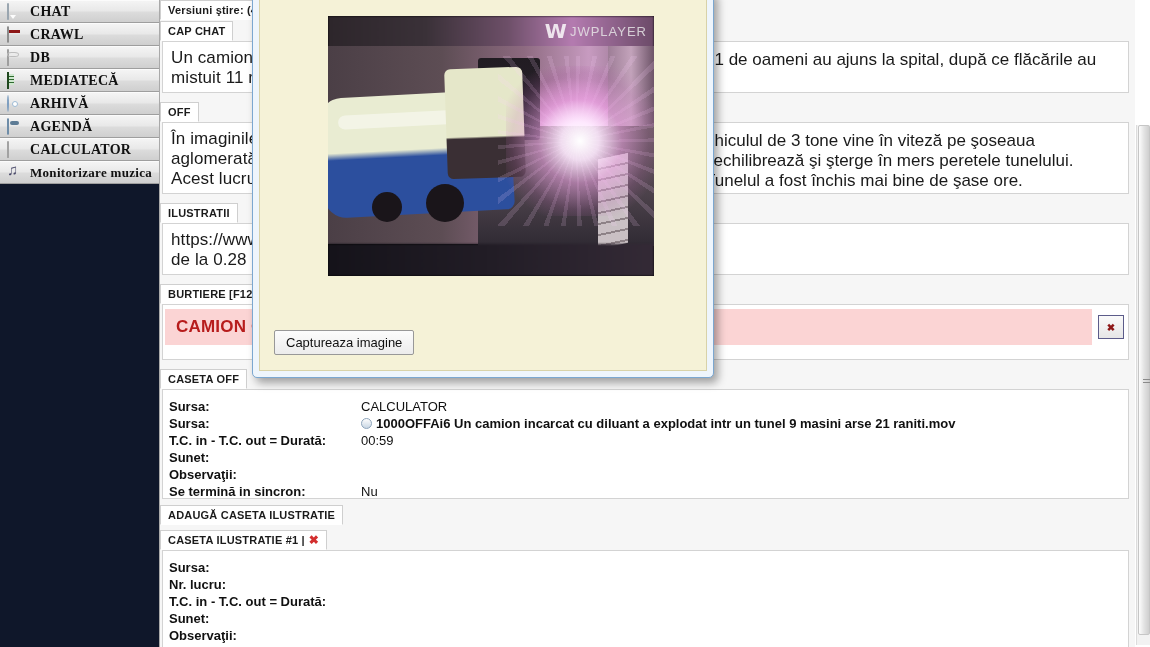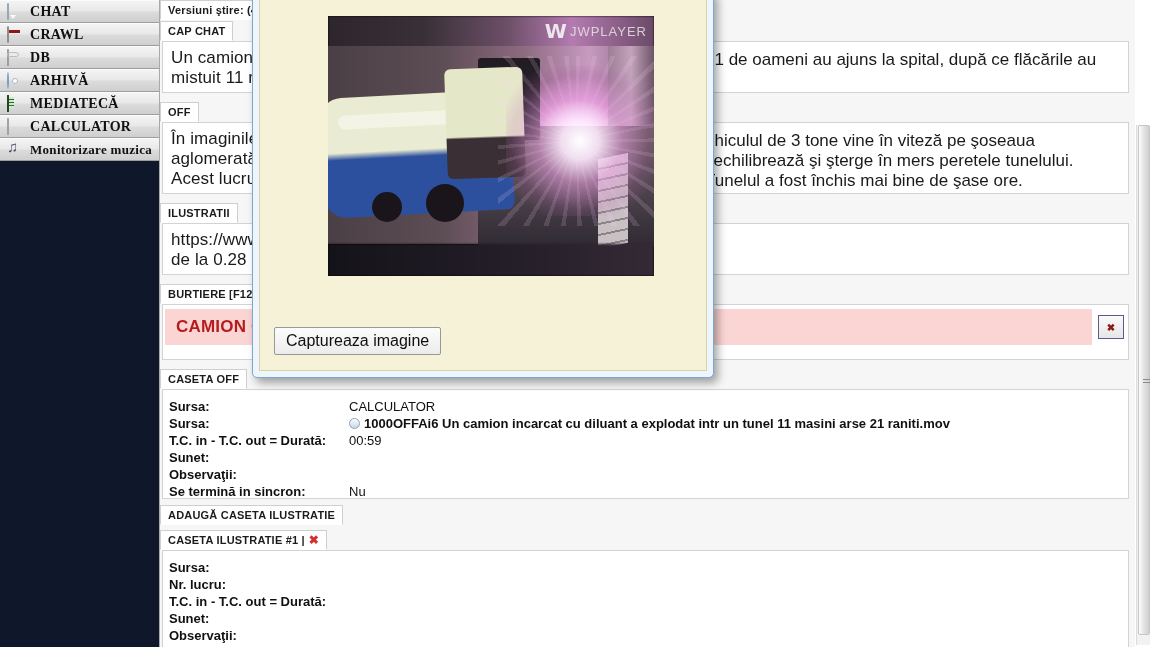--- a/index.html
+++ b/index.html
@@ -136,21 +136,21 @@
     cursor:pointer;
     flex:0 0 26px;
   }
 
   
   .kv {
     padding: 8px 8px 8px 6px;
     font-size: 13px;
     color:#101010;
   }
-  .kv-row { display:flex; line-height:17px; }
+  .kv-row { display:flex; line-height:17px;gap:12px; }
   .kv-key { width:180px; font-weight:bold; flex:0 0 180px; }
   .kv-val { flex:1 1 auto; display:flex; align-items:center; gap:4px; }
   .kv-val.bold { font-weight:bold; }
   .play-ico {
     display:inline-block;width:11px;height:11px;border-radius:50%;
     background:linear-gradient(#fdfdfd,#c8d6e4);border:1px solid #8da4bb;
     position:relative; flex:0 0 11px;
   }
   .play-ico::after{content:"";position:absolute;left:4px;top:2.5px;border-left:4px solid #4a6versi;border-top:3px solid transparent;border-bottom:3px solid transparent;border-left-color:#3f6188;}
   .del-x { color:#d32f2f; font-weight:bold; font-size:12px; margin-left:4px; }
@@ -286,21 +286,21 @@
     padding:2px 8px;
   }
   #dlg-buttons {
     position:absolute; left:14px; bottom:15px;
     display:flex; gap:30px;
   }
   .dlg-btn {
     background:linear-gradient(#fcfcfc,#ececec);
     border:1px solid #989898;
     border-radius:2px;
-    font-size:16px;
+    font-size:13px;
     color:#101010;
     padding:4px 11px;
     cursor:pointer;
     font-family:"Liberation Sans", sans-serif;
   }
 </style>
 </head>
 <body>
 
 <div id="app">
@@ -312,26 +312,30 @@
     </div>
     <div class="side-item">
       <span class="ico"><span class="ico-crawl"></span></span>
       <span class="side-label">CRAWL</span>
     </div>
     <div class="side-item">
       <span class="ico"><span class="ico-db"></span></span>
       <span class="side-label">DB</span>
     </div>
     <div class="side-item">
+      <span class="ico"><span class="ico-film"></span></span>
+      <span class="side-label">MEDIATECĂ</span>
+    </div>
+    <div class="side-item">
       <span class="ico"><span class="ico-cd"></span></span>
       <span class="side-label">ARHIVĂ</span>
     </div>
     <div class="side-item">
-      <span class="ico"><span class="ico-film"></span></span>
-      <span class="side-label">MEDIATECĂ</span>
+      <span class="ico"><span class="ico-phone"></span></span>
+      <span class="side-label">AGENDĂ</span>
     </div>
     <div class="side-item">
       <span class="ico"><span class="ico-prev"></span></span>
       <span class="side-label">CALCULATOR</span>
     </div>
     <div class="side-item small">
       <span class="ico"><span class="ico-note"></span></span>
       <span class="side-label">Monitorizare muzica</span>
     </div>
   </div>
@@ -391,21 +395,21 @@
     <div class="panel" style="height:110px;">
       <div class="kv">
         <div class="kv-row">
           <div class="kv-key">Sursa:</div>
           <div class="kv-val">CALCULATOR</div>
         </div>
         <div class="kv-row">
           <div class="kv-key">Sursa:</div>
           <div class="kv-val bold">
             <span class="play-ico"></span>
-            <span>1000OFFAi6 Un camion incarcat cu diluant a explodat intr un tunel 11 masini arse 21 raniti.mov</span>
+            <span>1000OFFAi6 Un camion incarcat cu diluant a explodat intr un tunel 9 masini arse 21 raniti.mov</span>
           </div>
         </div>
         <div class="kv-row">
           <div class="kv-key">T.C. in - T.C. out = Durată:</div>
           <div class="kv-val">00:59</div>
         </div>
         <div class="kv-row">
           <div class="kv-key">Sunet:</div>
           <div class="kv-val"></div>
         </div>

